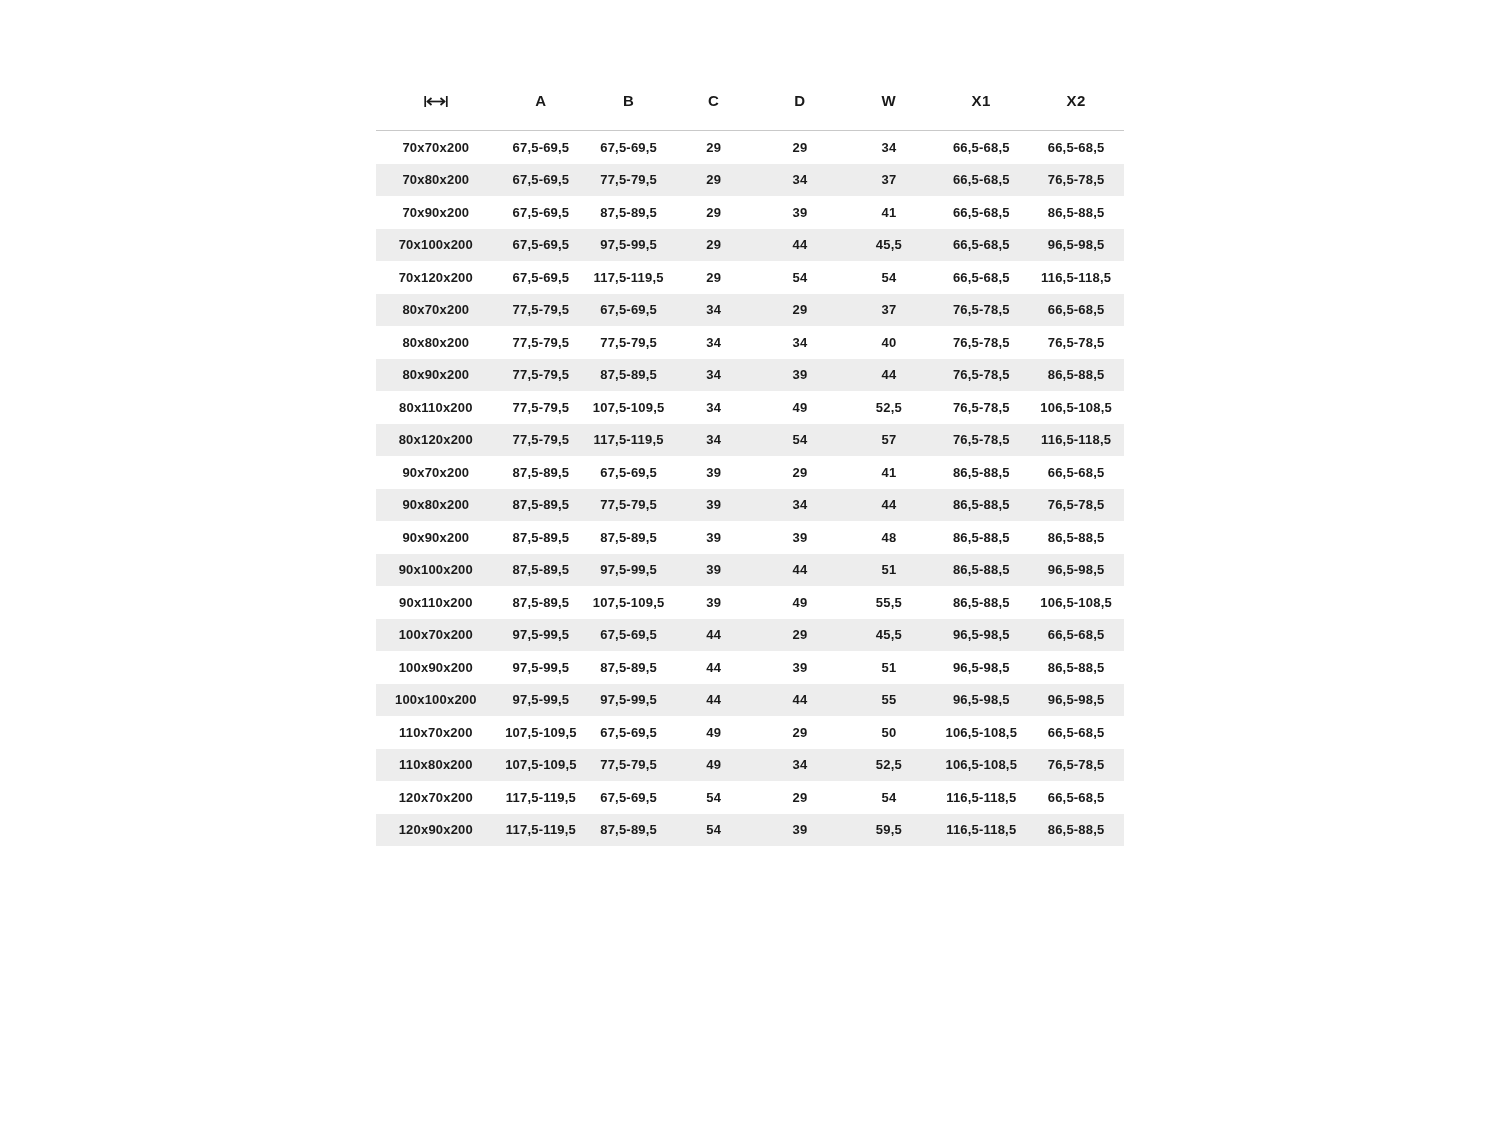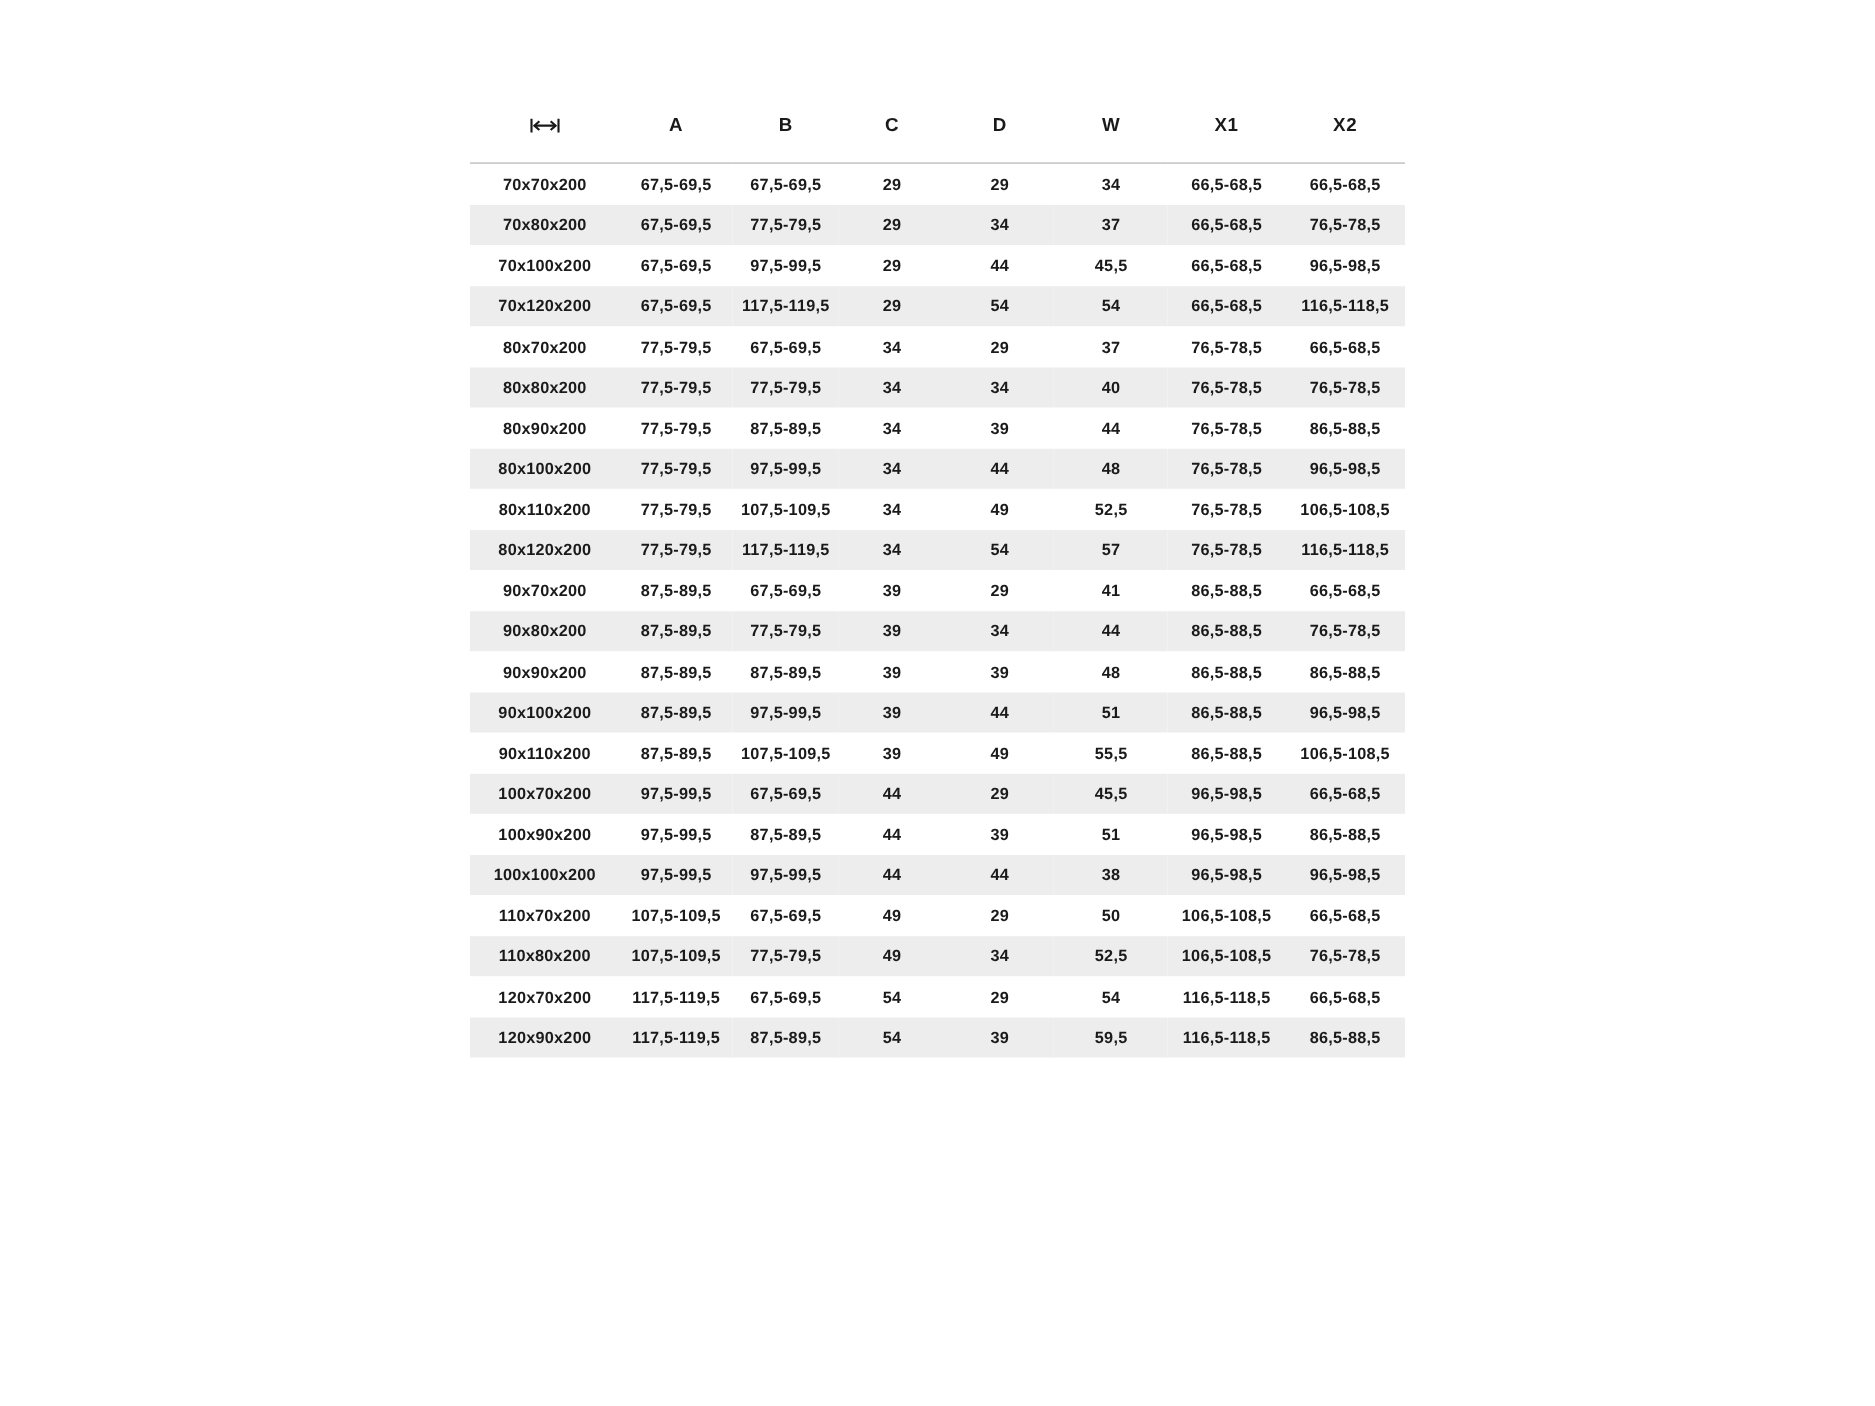--- a/index.html
+++ b/index.html
@@ -98,20 +98,30 @@
           <td>70x80x200</td>
           <td>67,5-69,5</td>
           <td>77,5-79,5</td>
           <td>29</td>
           <td>34</td>
           <td>37</td>
           <td>66,5-68,5</td>
           <td>76,5-78,5</td>
         </tr>
         <tr>
+          <td>70x90x200</td>
+          <td>67,5-69,5</td>
+          <td>87,5-89,5</td>
+          <td>29</td>
+          <td>39</td>
+          <td>41</td>
+          <td>66,5-68,5</td>
+          <td>86,5-88,5</td>
+        </tr>
+        <tr>
           <td>70x100x200</td>
           <td>67,5-69,5</td>
           <td>97,5-99,5</td>
           <td>29</td>
           <td>44</td>
           <td>45,5</td>
           <td>66,5-68,5</td>
           <td>96,5-98,5</td>
         </tr>
         <tr>
@@ -146,30 +156,20 @@
         </tr>
         <tr>
           <td>80x90x200</td>
           <td>77,5-79,5</td>
           <td>87,5-89,5</td>
           <td>34</td>
           <td>39</td>
           <td>44</td>
           <td>76,5-78,5</td>
           <td>86,5-88,5</td>
-        </tr>
-        <tr>
-          <td>80x100x200</td>
-          <td>77,5-79,5</td>
-          <td>97,5-99,5</td>
-          <td>34</td>
-          <td>44</td>
-          <td>48</td>
-          <td>76,5-78,5</td>
-          <td>96,5-98,5</td>
         </tr>
         <tr>
           <td>80x110x200</td>
           <td>77,5-79,5</td>
           <td>107,5-109,5</td>
           <td>34</td>
           <td>49</td>
           <td>52,5</td>
           <td>76,5-78,5</td>
           <td>106,5-108,5</td>
@@ -253,21 +253,21 @@
           <td>51</td>
           <td>96,5-98,5</td>
           <td>86,5-88,5</td>
         </tr>
         <tr>
           <td>100x100x200</td>
           <td>97,5-99,5</td>
           <td>97,5-99,5</td>
           <td>44</td>
           <td>44</td>
-          <td>38</td>
+          <td>55</td>
           <td>96,5-98,5</td>
           <td>96,5-98,5</td>
         </tr>
         <tr>
           <td>110x70x200</td>
           <td>107,5-109,5</td>
           <td>67,5-69,5</td>
           <td>49</td>
           <td>29</td>
           <td>50</td>

